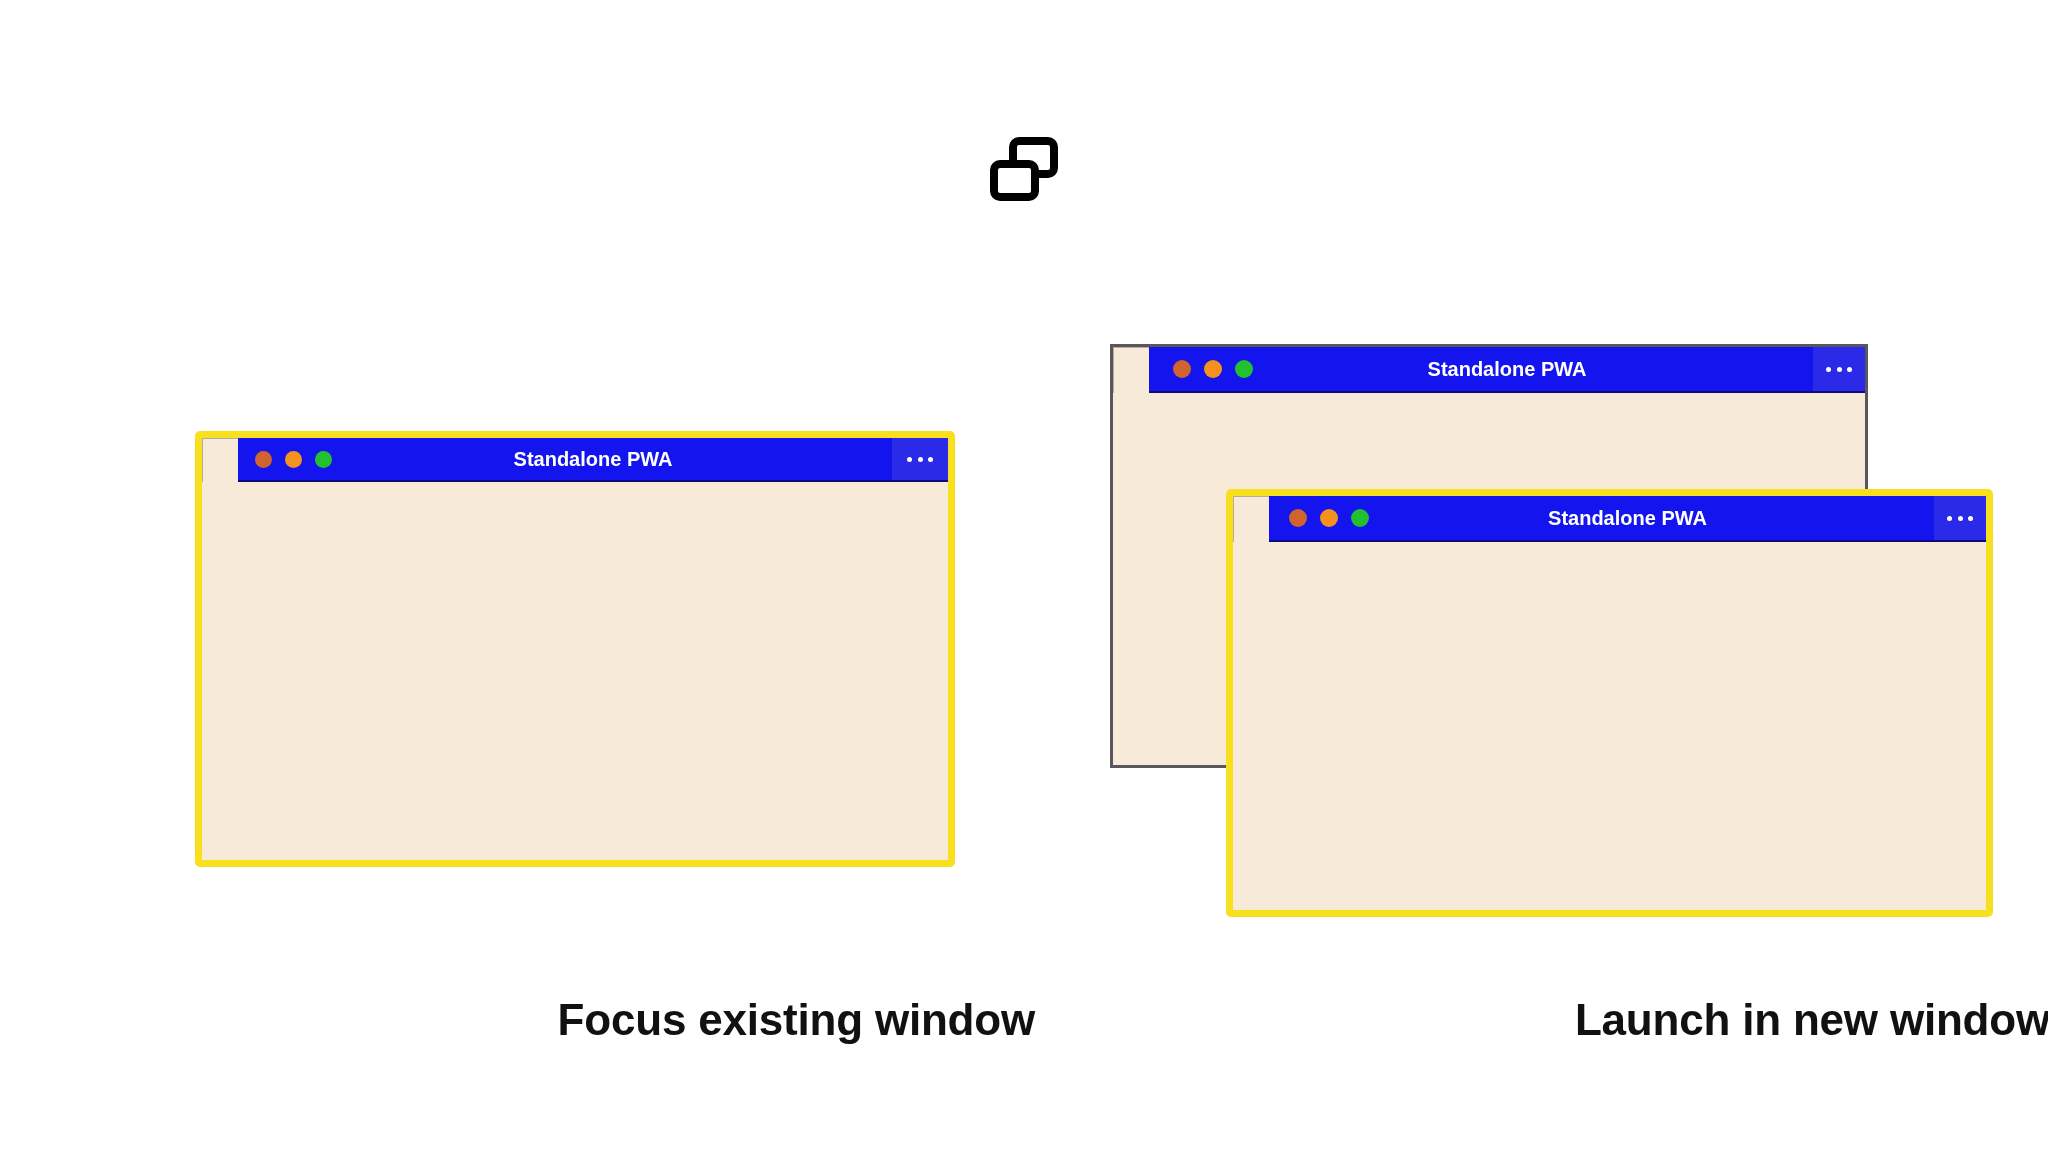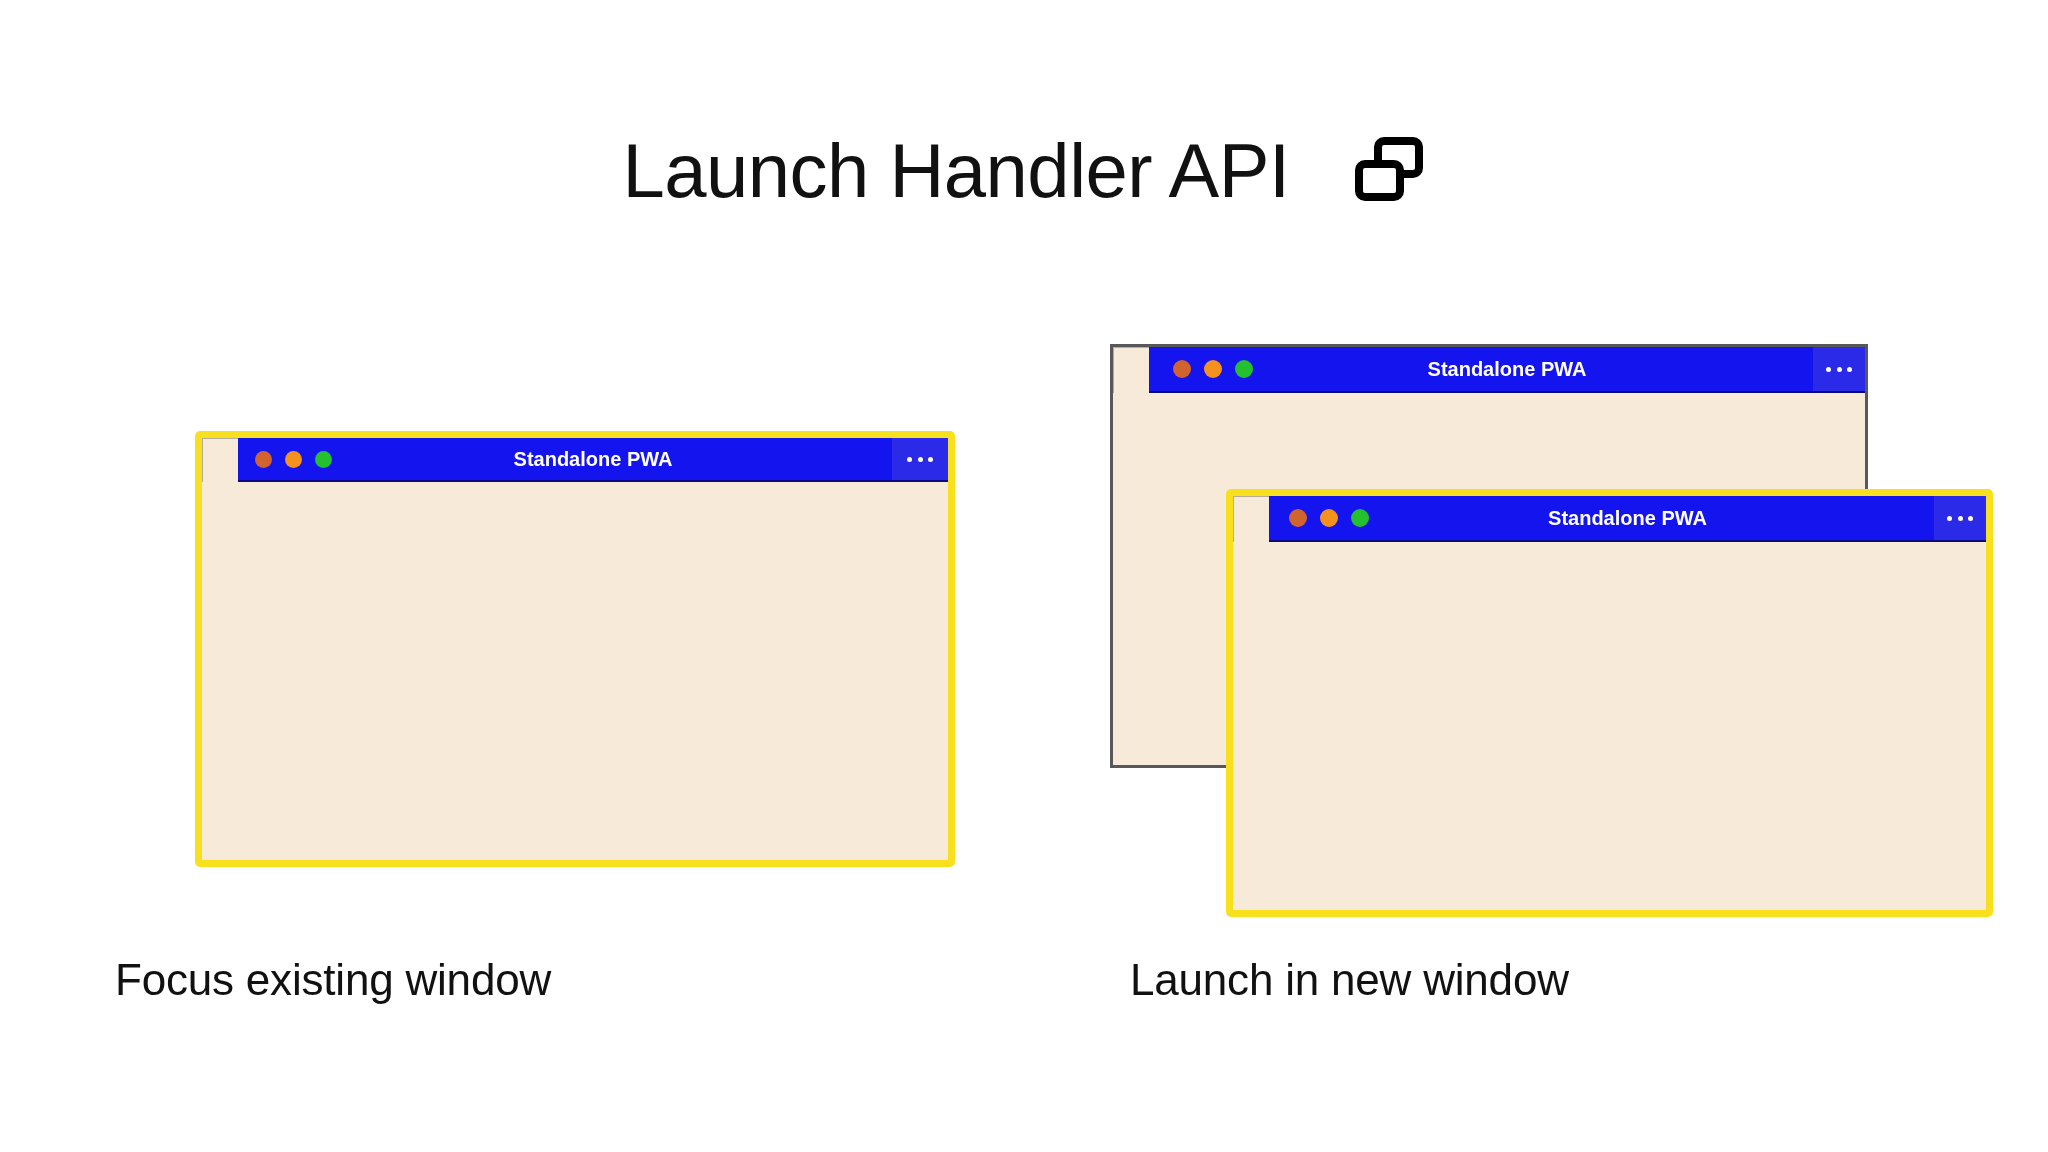--- a/index.html
+++ b/index.html
@@ -160,44 +160,44 @@
   #window-right-front .titlebar { height: 44px; }
   #window-right-front .traffic-lights { margin-left: 20px; gap: 13px; }
   #window-right-front .dot { width: 18px; height: 18px; }
   #window-right-front .titlebar-title { font-size: 20px; }
   #window-right-front .menu-button { width: 52px; }
   #window-right-front .menu-dot { width: 5px; height: 5px; }
 
   
   .caption {
     position: absolute;
-    text-align: left;
+    text-align: right;
     font-size: 44px;
-    font-weight: 400;
+    font-weight: 700;
     letter-spacing: -0.2px;
     color: #111111;
     white-space: nowrap;
     line-height: 1;
+    margin-top: 40px;
   }
   #caption-left {
     left: 115px;
     top: 958px;
     width: 920px;
   }
   #caption-right {
     left: 1130px;
     top: 958px;
     width: 920px;
   }
 </style>
 </head>
 <body>
 
 <div class="header">
-  <div class="header-title">Launch Handler API</div>
   <span class="header-icon">
     <svg viewBox="0 0 74 74" width="74" height="74" aria-hidden="true">
       <rect x="26" y="7" width="41" height="33" rx="6" ry="6" fill="none" stroke="#000000" stroke-width="8"></rect>
       <rect x="7" y="30" width="41" height="33" rx="6" ry="6" fill="#ffffff" stroke="#000000" stroke-width="8"></rect>
     </svg>
   </span>
 </div>
 
 <div class="window highlighted" id="window-left">
   <div class="window-inner">

